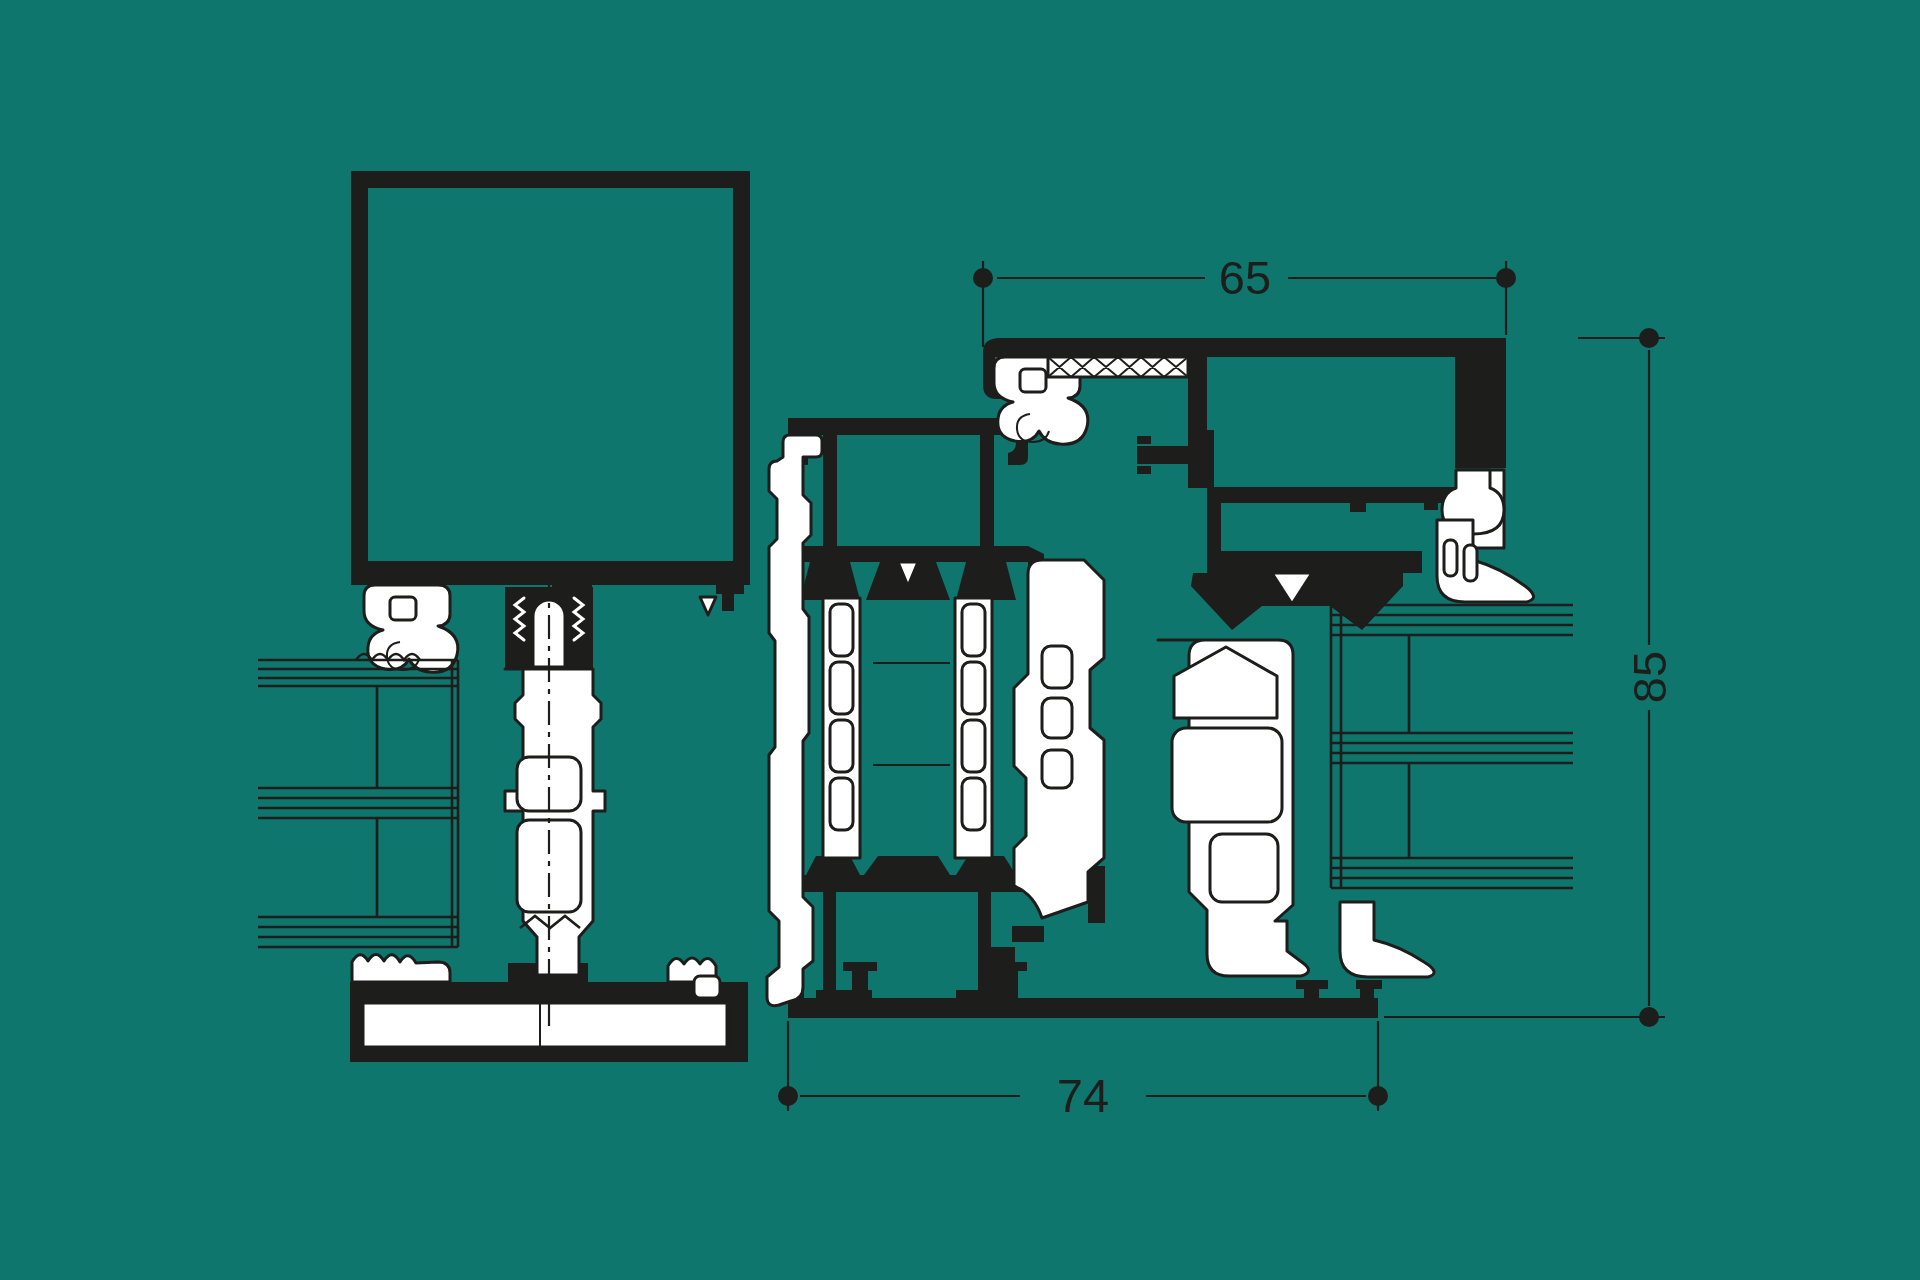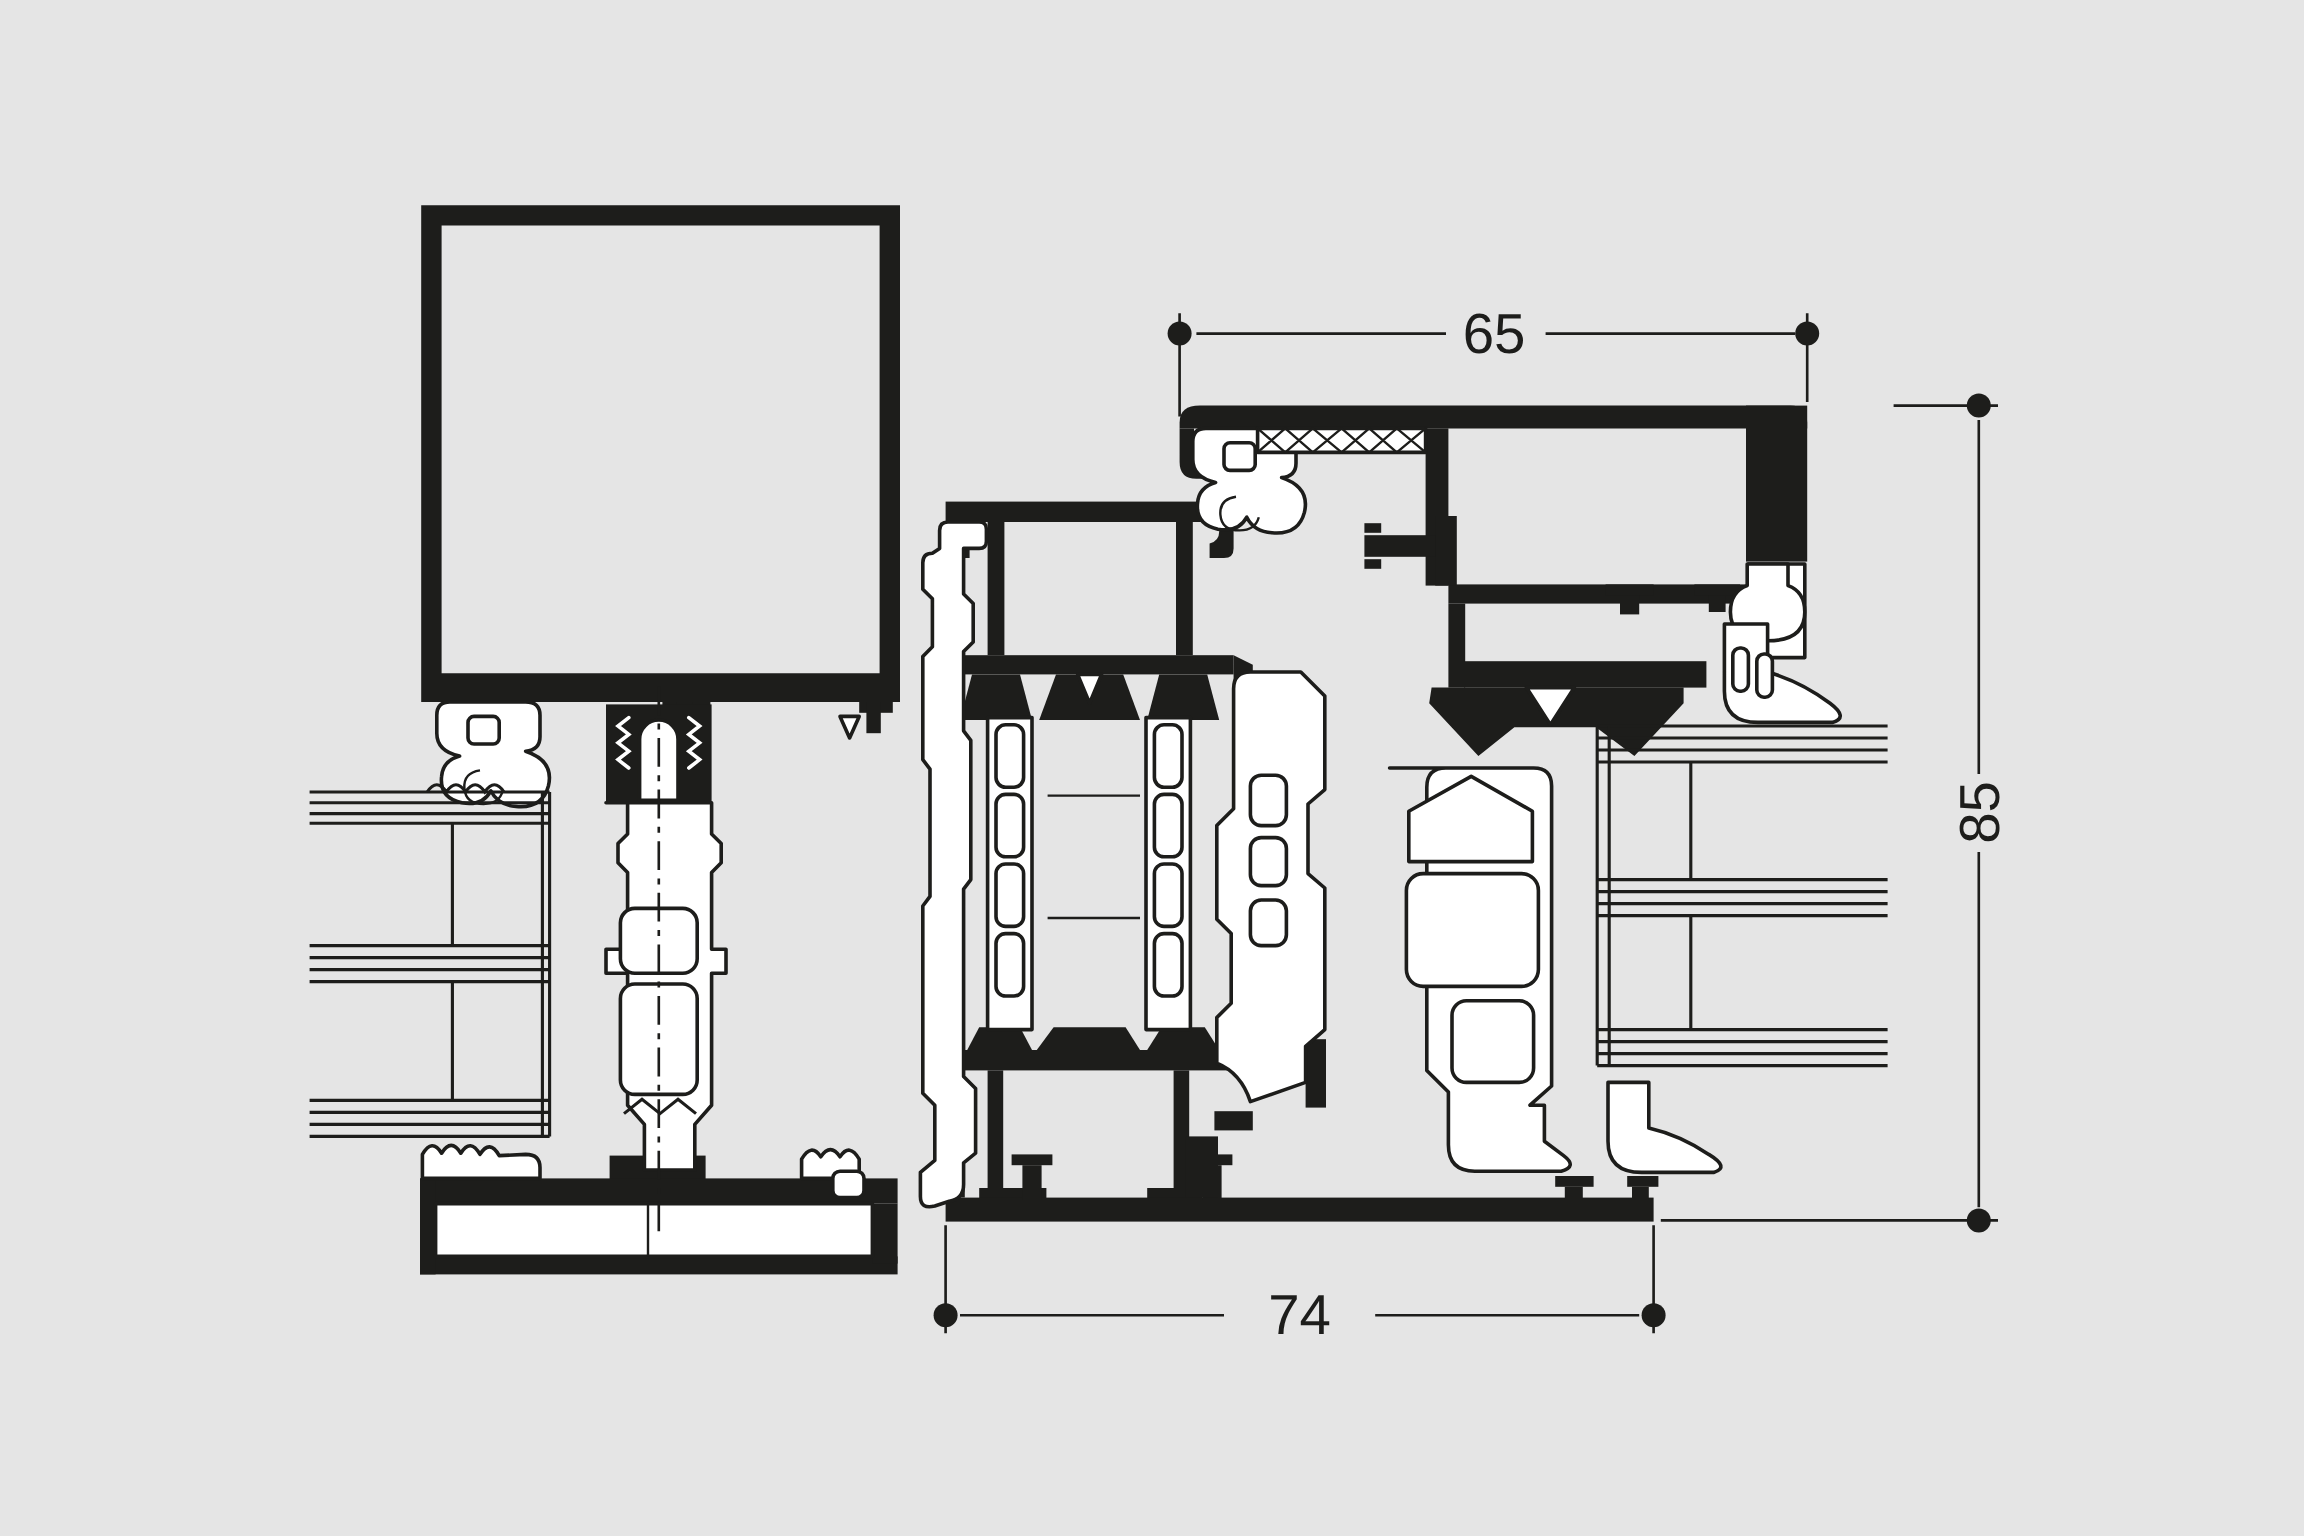--- a/index.html
+++ b/index.html
@@ -1,16 +1,16 @@
 <!DOCTYPE html>
 <html><head>
 <meta charset="utf-8">
 <style>
   html,body{margin:0;padding:0;background:#ffffff;}
-  .sheet{position:relative;width:1920px;height:1280px;background:#e5e5e5;overflow:hidden;
+  .sheet{position:relative;width:1920px;height:1280px;background:#0f766e;overflow:hidden;
          font-family:"Liberation Sans", sans-serif;}
   svg{display:block;width:1920px;height:1280px;}
   .blk{fill:#1d1d1b;stroke:none;}
   .wht{fill:#ffffff;stroke:#1d1d1b;stroke-width:3;stroke-linejoin:round;stroke-linecap:round;}
   .lin{fill:none;stroke:#1d1d1b;stroke-width:2.6;stroke-linecap:butt;}
   .lin-thin{fill:none;stroke:#1d1d1b;stroke-width:2;}
   .whtline{fill:none;stroke:#ffffff;stroke-width:3;stroke-linecap:round;}
   .dimline{fill:none;stroke:#1d1d1b;stroke-width:2.2;}
   .dimdot{fill:#1d1d1b;stroke:none;}
   .dimtext{fill:#1d1d1b;font-family:"Liberation Sans", sans-serif;font-size:47px;letter-spacing:0;}

